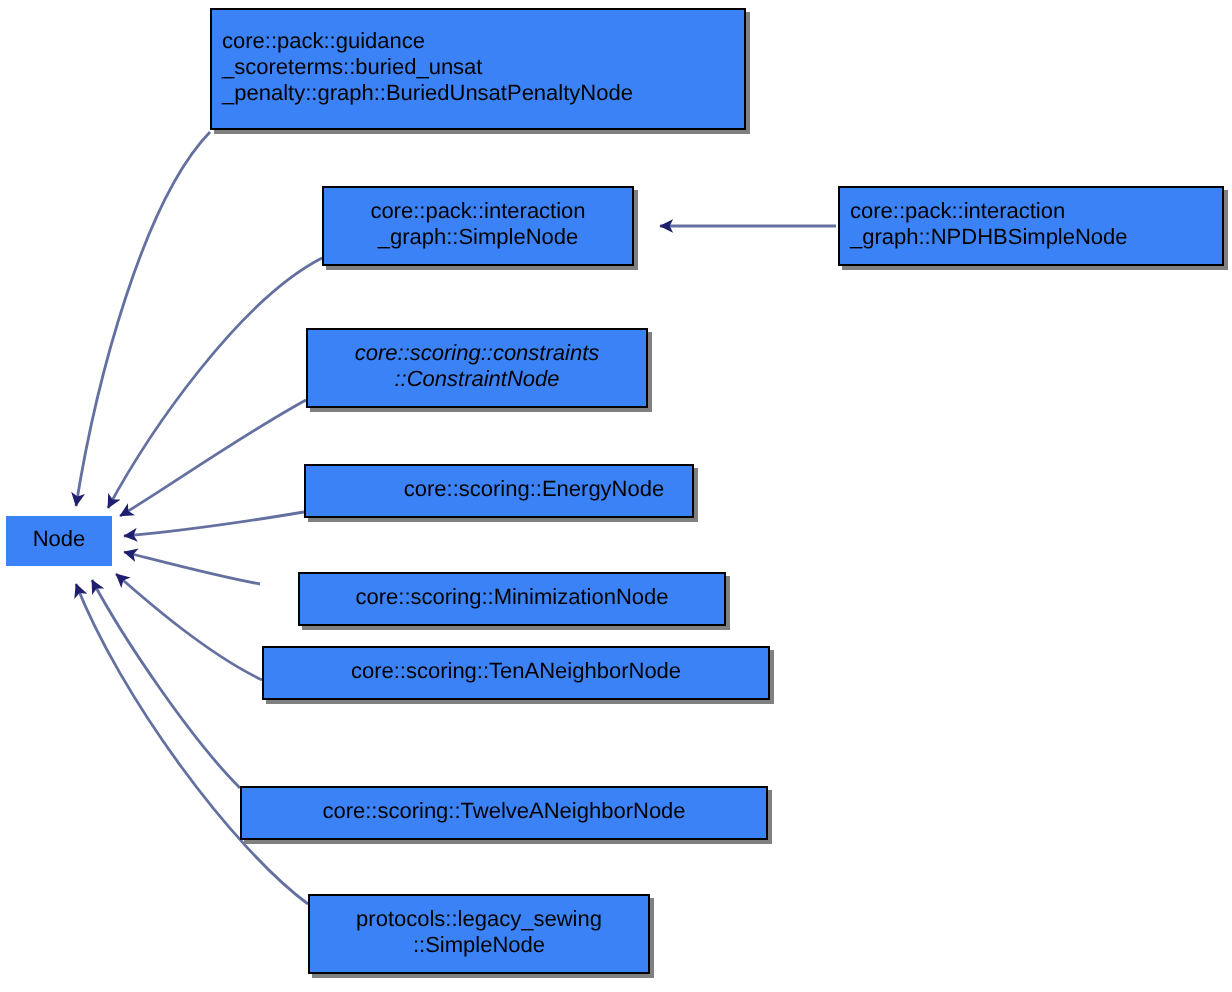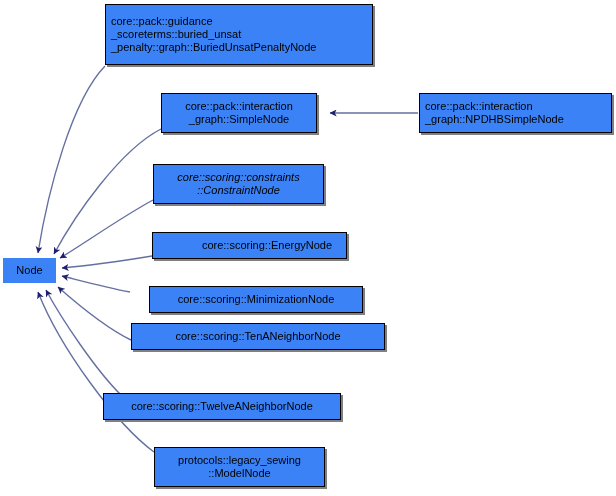--- a/index.html
+++ b/index.html
@@ -102,22 +102,22 @@
       </div>
       <div class="node-box" style="left: 152px; top: 232px; width: 195px; height: 27px; padding-left: 35px;">
         <div class="node-label">core::scoring::EnergyNode</div>
       </div>
       <div class="node-box" style="left: 130px; top: 286px; width: 214px; height: 27px; margin-left: 19px;">
         <div class="node-label">core::scoring::MinimizationNode</div>
       </div>
       <div class="node-box" style="left: 131px; top: 323px; width: 254px; height: 27px;">
         <div class="node-label">core::scoring::TenANeighborNode</div>
       </div>
-      <div class="node-box" style="left: 103px; top: 393px; width: 238px; height: 27px;">
+      <div class="node-box" style="left: 120px; top: 393px; width: 264px; height: 27px;">
         <div class="node-label">core::scoring::TwelveANeighborNode</div>
       </div>
       <div class="node-box" style="left: 154px; top: 447px; width: 171px; height: 40px;">
         <div class="node-label">protocols::legacy_sewing
-::ModelNode</div>
+::SimpleNode</div>
       </div>
     </div>
 
 </div>
 
 </body></html>

